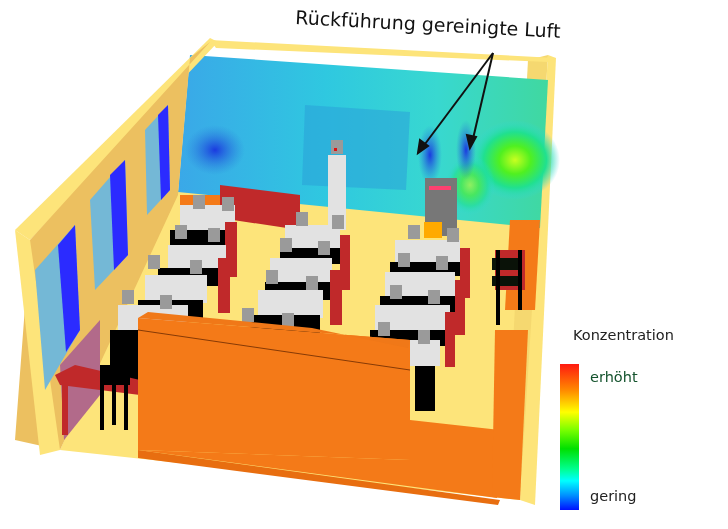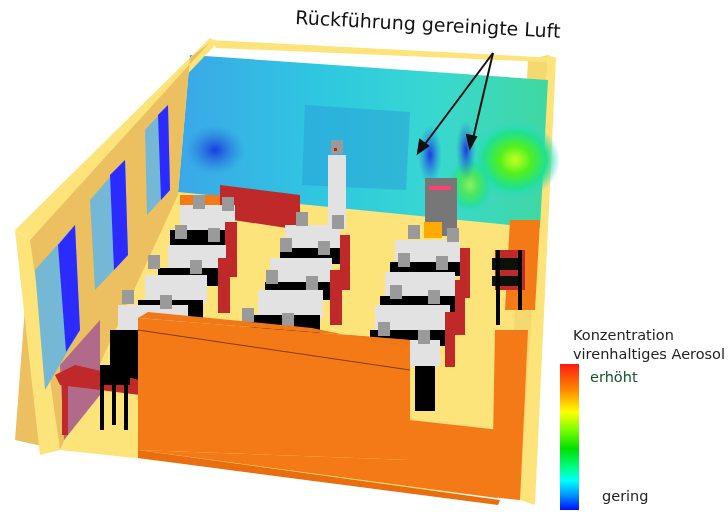--- a/index.html
+++ b/index.html
@@ -3,21 +3,21 @@
 <meta charset="utf-8">
 <style>
   html, body { margin:0; padding:0; background:#ffffff; }
   body { width:728px; height:529px; position:relative; overflow:hidden; font-family:"DejaVu Sans", sans-serif; }
   #scene { position:absolute; left:0; top:0; width:728px; height:529px; }
   .title { position:absolute; left:296px; top:6px; font-size:19px; color:#111; transform:rotate(3deg); transform-origin:left top; white-space:nowrap; }
   .legend-title { position:absolute; left:533px; top:326px; font-size:14.5px; line-height:19px; color:#222; white-space:nowrap;margin-left:40px; }
   .legend-bar { position:absolute; left:560px; top:364px; width:19px; height:146px;
      background:linear-gradient(to bottom,#ff1a10 0%,#ff8a00 18%,#ffff00 33%,#7cff00 45%,#00e000 58%,#00ff90 72%,#00ffff 80%,#0090ff 90%,#0010ff 100%); }
   .legend-high { position:absolute; left:590px; top:369px; font-size:14.5px; color:#14532d; }
-  .legend-low  { position:absolute; left:590px; top:488px; font-size:14.5px; color:#222;margin-left:12px; }
+  .legend-low  { position:absolute; left:590px; top:488px; font-size:14.5px; color:#222; }
 </style>
 </head>
 <body>
 
 <svg id="scene" viewBox="0 0 728 529" xmlns="http://www.w3.org/2000/svg">
   <defs>
     <radialGradient id="greenblob" cx="0.5" cy="0.5" r="0.5">
       <stop offset="0" stop-color="#c8ff20"></stop>
       <stop offset="0.35" stop-color="#50f020"></stop>
       <stop offset="0.7" stop-color="#20e090"></stop>
@@ -189,18 +189,17 @@
     <line x1="493" y1="53" x2="472" y2="143"></line>
     <polygon points="470,148 467,135 476,137"></polygon>
   </g>
 </svg>
 
 <div class="title">Rückführung gereinigte Luft</div>
 
 <div>
   <div class="legend-title">
     <div>Konzentration</div>
-    <div>virenhaltiges Aerosol</div>
   </div>
   <div class="legend-bar"></div>
   <div class="legend-high">erhöht</div>
   <div class="legend-low">gering</div>
 </div>
 
 </body></html>

